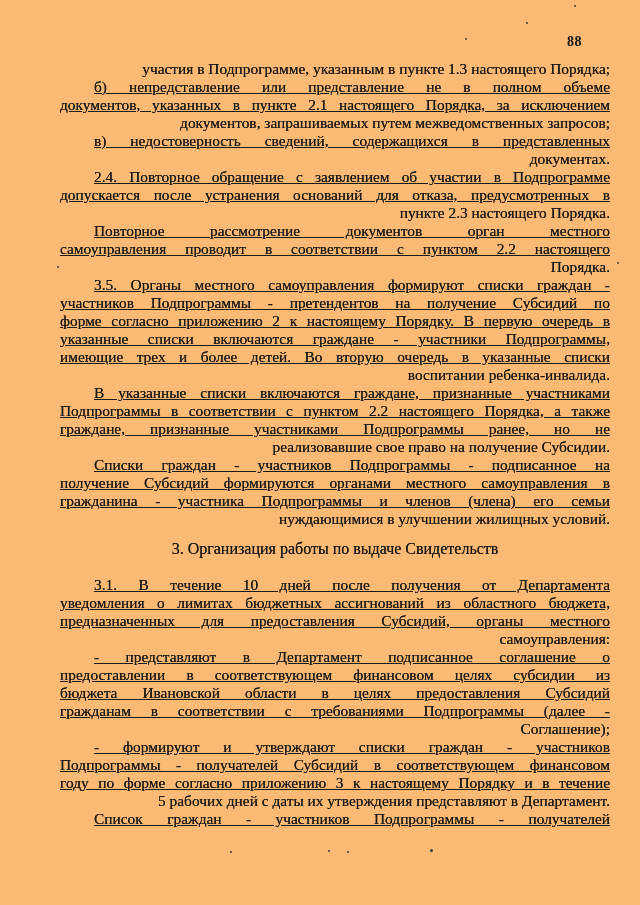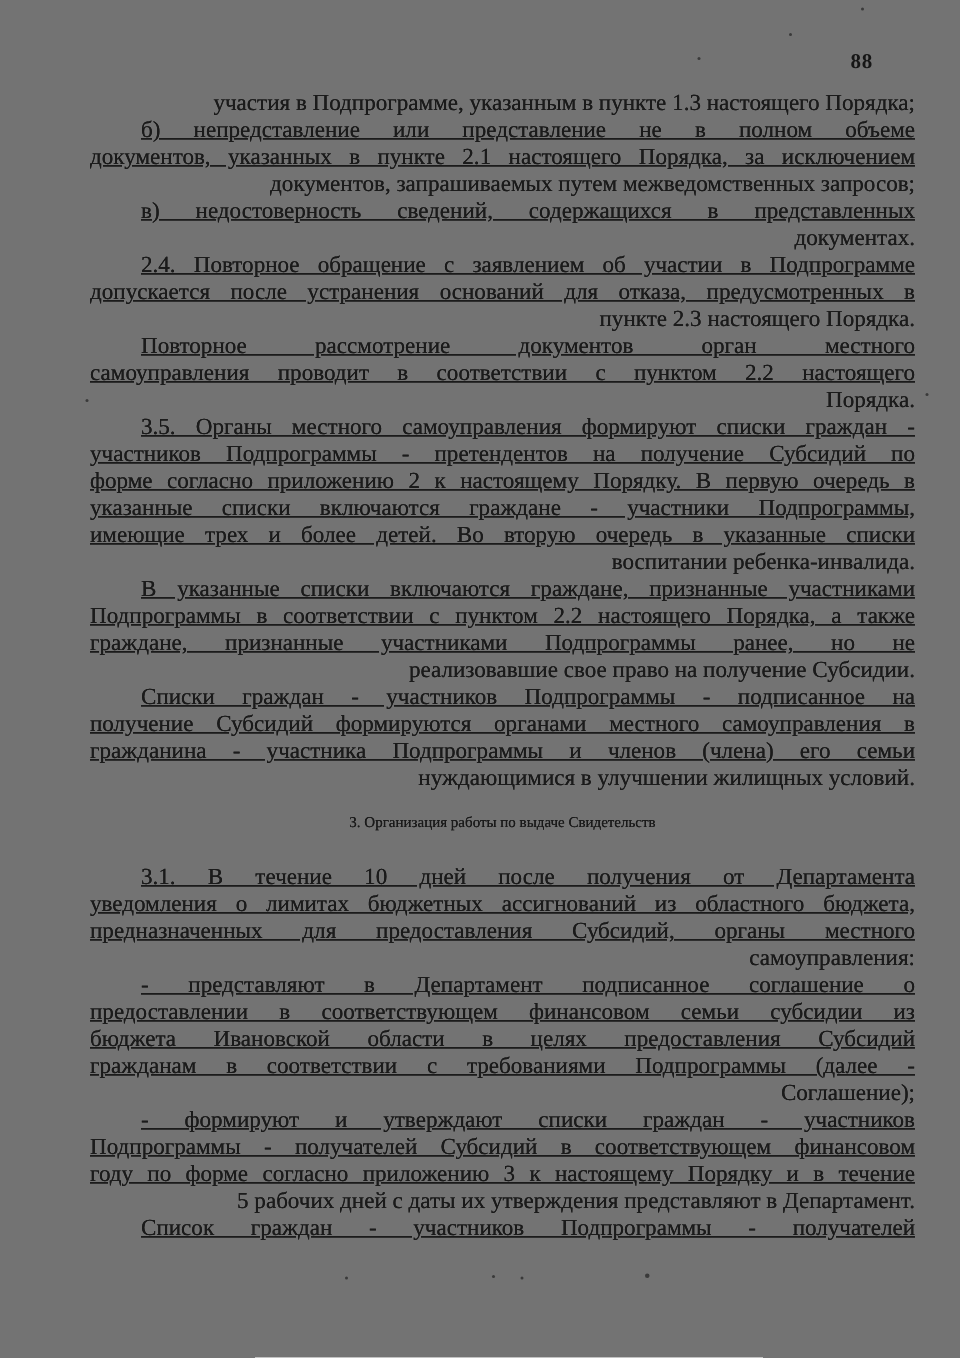--- a/index.html
+++ b/index.html
@@ -4,21 +4,21 @@
 <style>
   html, body {
     margin: 0;
     padding: 0;
     background: #ffffff;
   }
   .sheet {
     position: relative;
     width: 640px;
     height: 905px;
-    background: #737373;
+    background: #fdba74;
     color: #1b1b1b;
     font-family: "Liberation Serif", "DejaVu Serif", serif;
     overflow: hidden;
   }
   .pageno {
     position: absolute;
     top: 34px;
     right: 58px;
     font-size: 14px;
     font-weight: 700;
@@ -41,21 +41,21 @@
   .ln.j {
     text-align: justify;
     text-align-last: justify;
     text-decoration: underline;
   }
   .ln.ind {
     text-indent: 34px;
   }
   .heading {
     margin: 12px 0 18px 0;
-    font-size: 10px;
+    font-size: 16px;
     font-weight: 400;
     line-height: 18px;
     text-align: center;
   }
   .noise {
     position: absolute;
     background: #3a3a3a;
     border-radius: 50%;
   }
 </style>
@@ -94,21 +94,21 @@
     <div class="ln j">гражданина - участника Подпрограммы и членов (члена) его семьи</div>
     <div class="ln">нуждающимися в улучшении жилищных условий.</div>
 
     <div class="heading">3. Организация работы по выдаче Свидетельств</div>
 
     <div class="ln j ind">3.1. В течение 10 дней после получения от Департамента</div>
     <div class="ln j">уведомления о лимитах бюджетных ассигнований из областного бюджета,</div>
     <div class="ln j">предназначенных для предоставления Субсидий, органы местного</div>
     <div class="ln">самоуправления:</div>
     <div class="ln j ind">- представляют в Департамент подписанное соглашение о</div>
-    <div class="ln j">предоставлении в соответствующем финансовом семьи субсидии из</div>
+    <div class="ln j">предоставлении в соответствующем финансовом целях субсидии из</div>
     <div class="ln j">бюджета Ивановской области в целях предоставления Субсидий</div>
     <div class="ln j">гражданам в соответствии с требованиями Подпрограммы (далее -</div>
     <div class="ln">Соглашение);</div>
     <div class="ln j ind">- формируют и утверждают списки граждан - участников</div>
     <div class="ln j">Подпрограммы - получателей Субсидий в соответствующем финансовом</div>
     <div class="ln j">году по форме согласно приложению 3 к настоящему Порядку и в течение</div>
     <div class="ln">5 рабочих дней с даты их утверждения представляют в Департамент.</div>
     <div class="ln j ind">Список граждан - участников Подпрограммы - получателей</div>
   </div>
 

